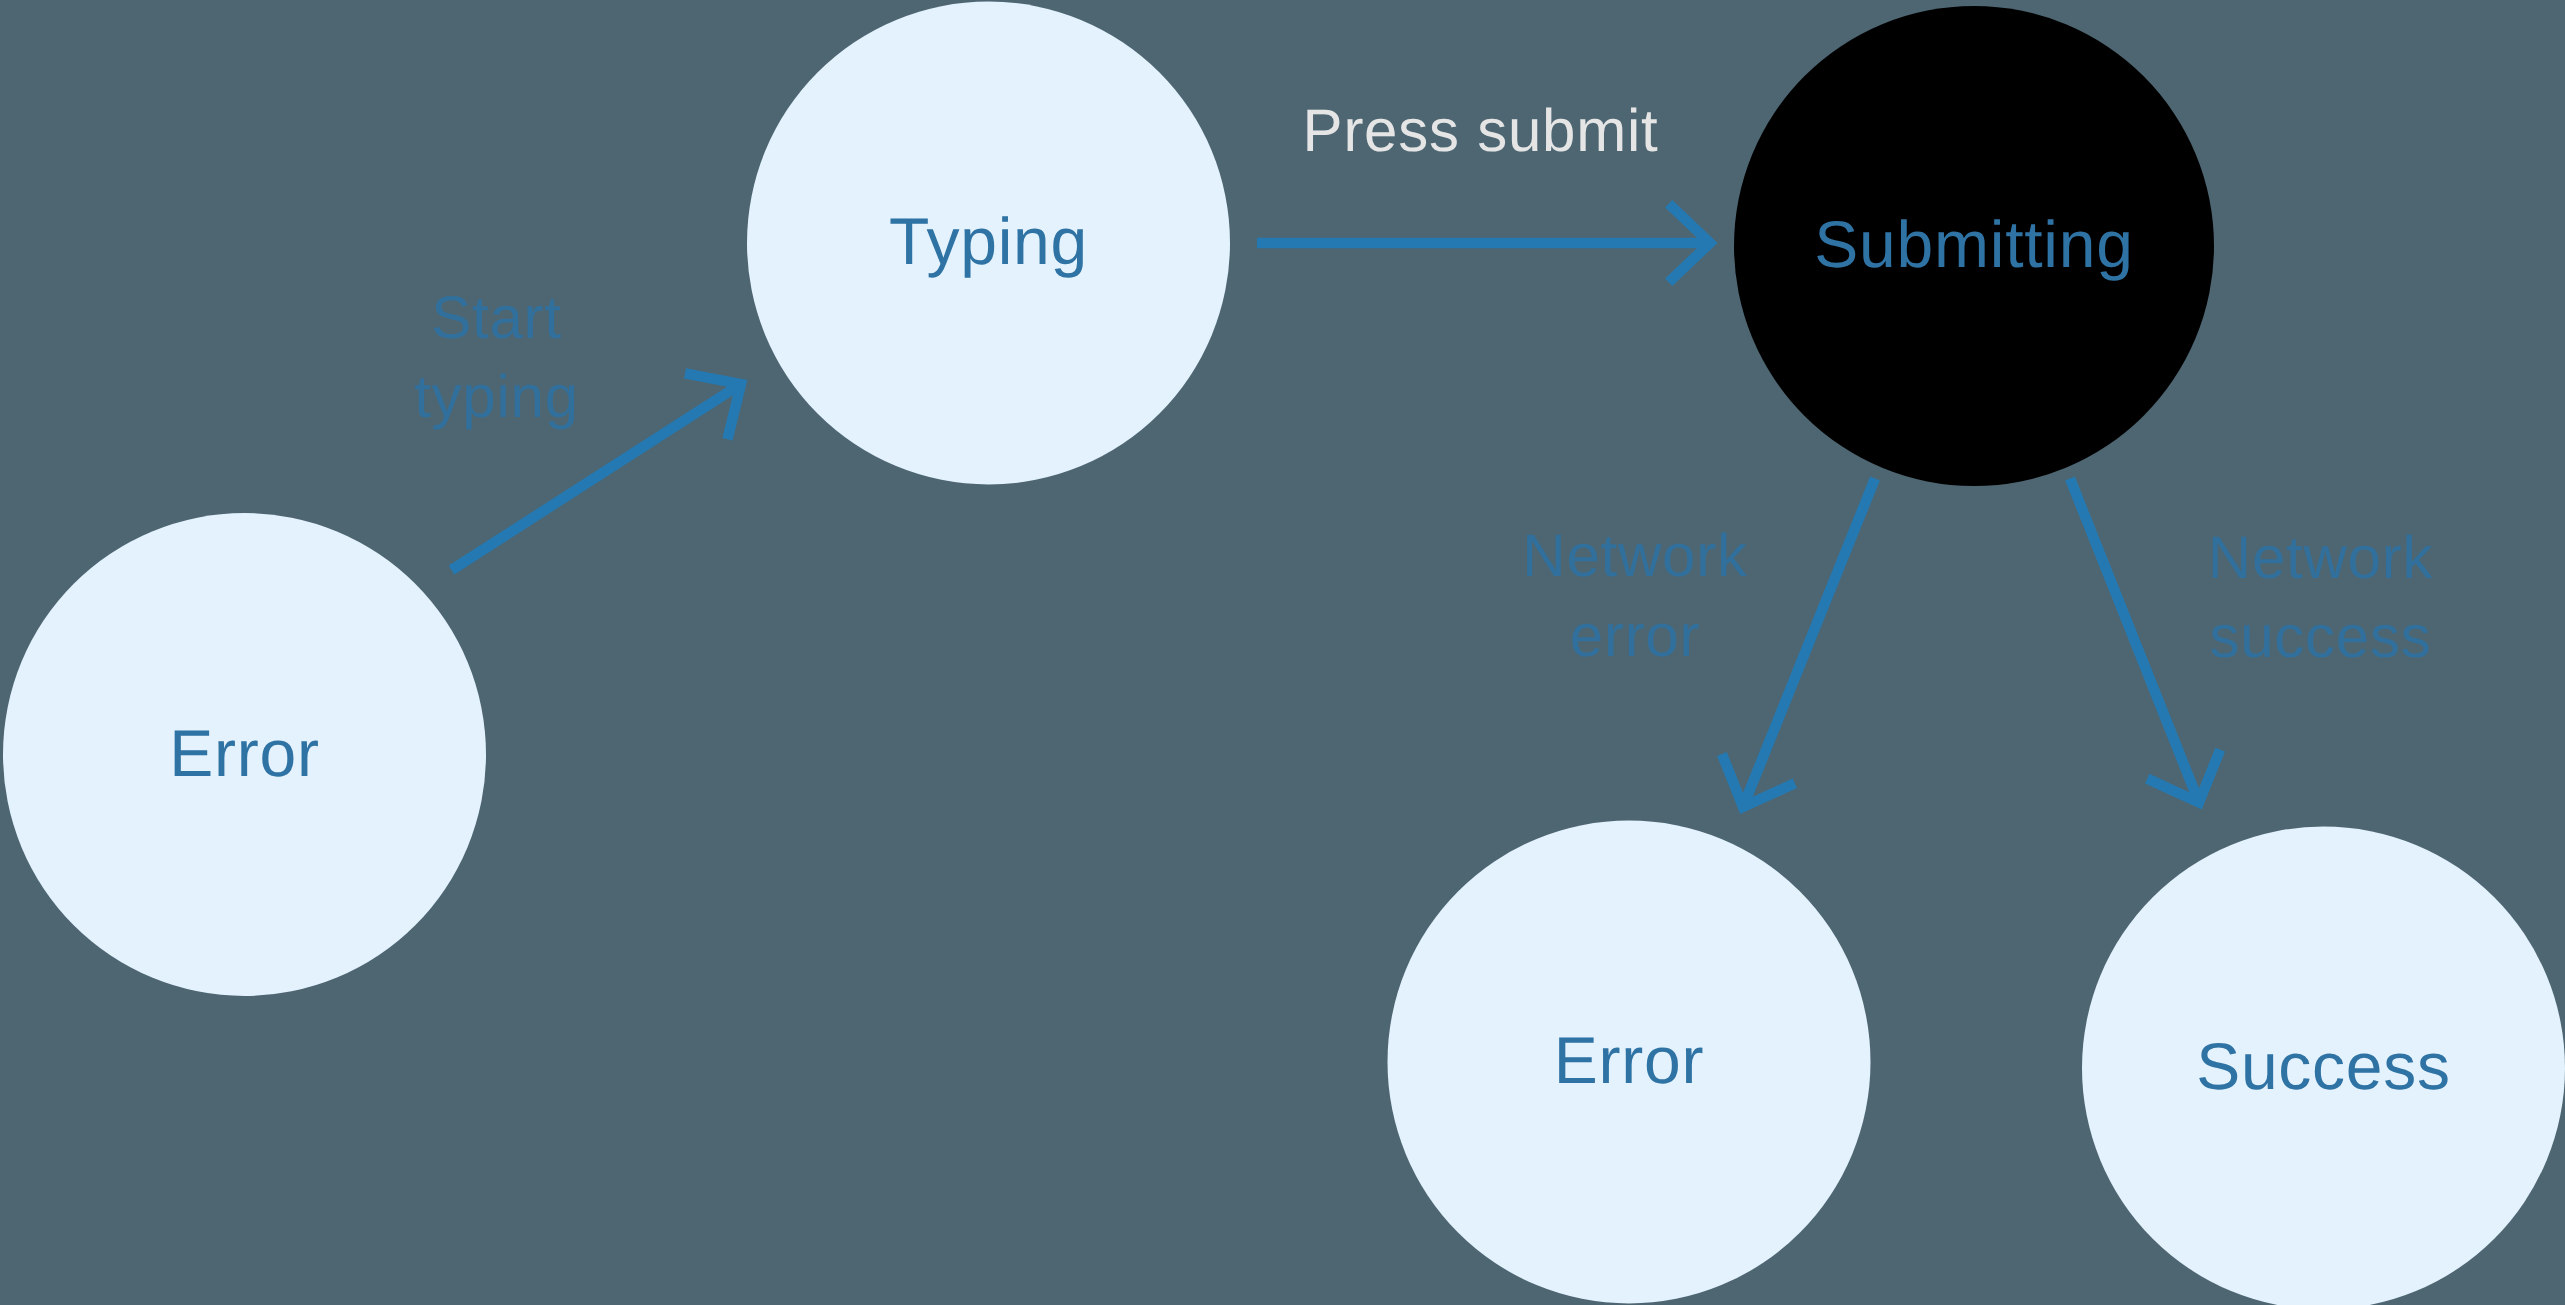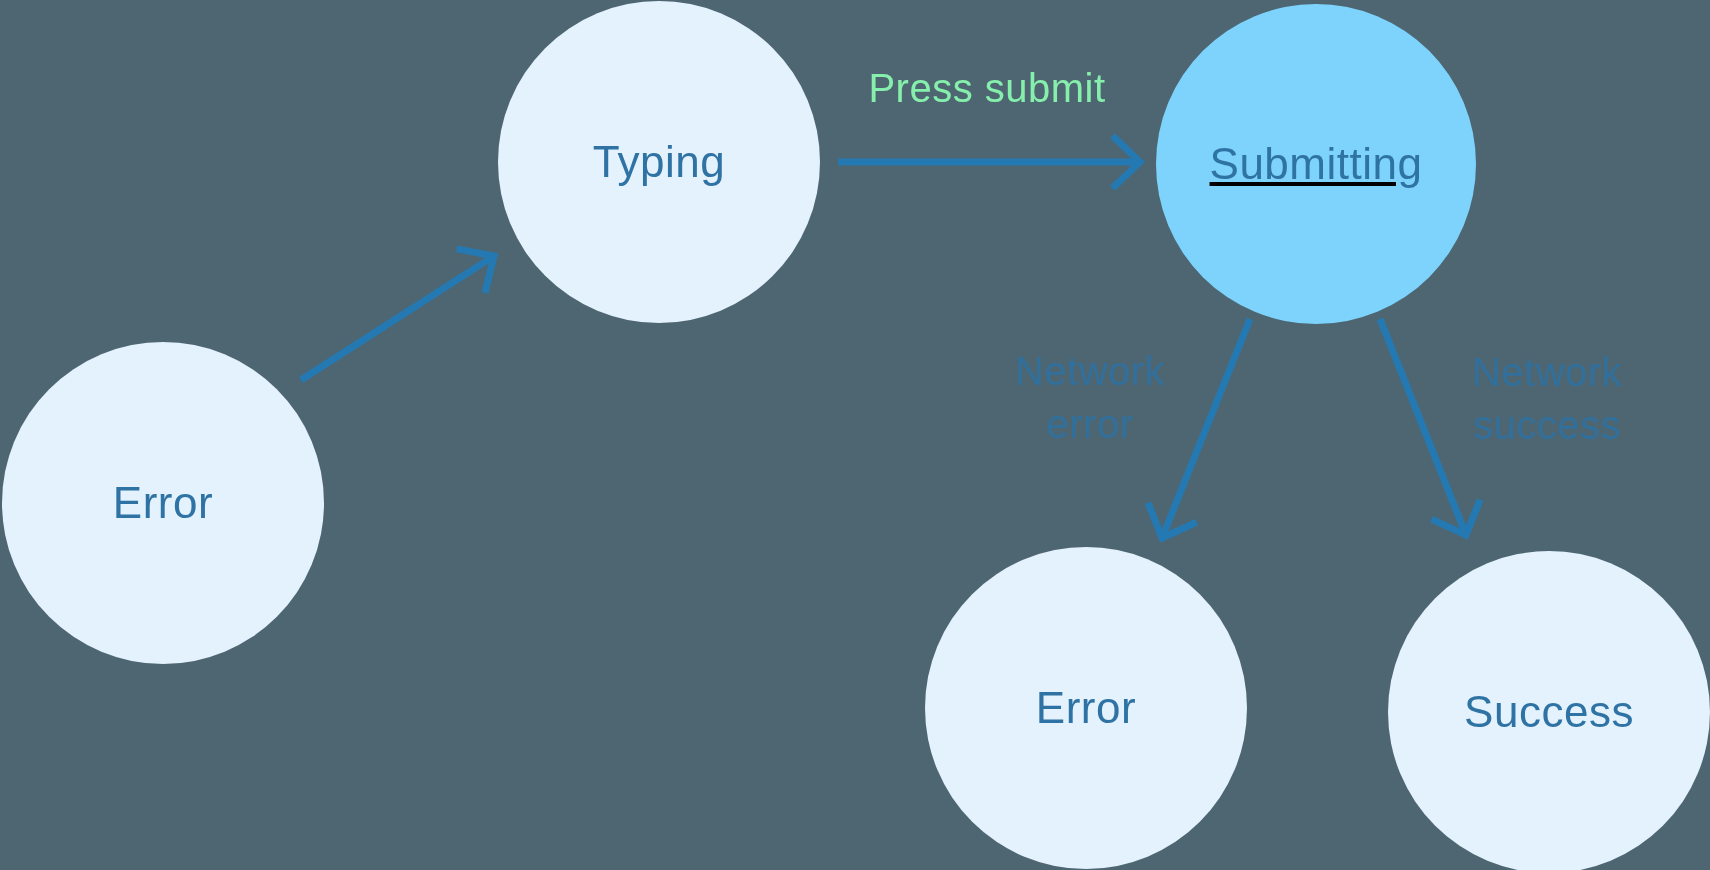--- a/index.html
+++ b/index.html
@@ -68,30 +68,34 @@
         <polyline points="1480.1334723346363,499.7261433953406 1466,535 1431.4892613699008,519.0937459090779" fill="none" stroke="#2579b2" stroke-width="7" stroke-linejoin="miter"></polyline>
       </g>
     </svg>
 
 <div class="node" style="left: 2px; top: 342px; width: 322px; height: 322px; background: rgb(227, 242, 253);">
       <span class="node-label" style="color: rgb(47, 115, 164);">Error</span>
     </div>
     <div class="node" style="left: 498px; top: 1px; width: 322px; height: 322px; background: rgb(227, 242, 253);">
       <span class="node-label" style="color: rgb(47, 115, 164);">Typing</span>
     </div>
-    <div class="node" style="left: 1156px; top: 4px; width: 320px; height: 320px; background: #7dd3fc; text-decoration: underline;">
+    <div class="node" style="left: 1156px; top: 4px; width: 320px; height: 320px; background: #000000;">
       <span class="node-label" style="color: rgb(47, 115, 164);">Submitting</span>
     </div>
     <div class="node" style="left: 925px; top: 547px; width: 322px; height: 322px; background: rgb(227, 242, 253);">
       <span class="node-label" style="color: rgb(47, 115, 164);">Error</span>
     </div>
     <div class="node" style="left: 1388px; top: 551px; width: 322px; height: 322px; background: rgb(227, 242, 253);">
       <span class="node-label" style="color: rgb(47, 115, 164);">Success</span>
     </div>
-    <div class="edge-label" style="left: 987px; top: 88px; color: #86efac;">
+    <div class="edge-label" style="left: 331px; top: 239px; color: rgb(49, 112, 156);">
+      <div>Start</div>
+      <div>typing</div>
+    </div>
+    <div class="edge-label" style="left: 987px; top: 88px; color: #e5e5e5;">
       <div>Press submit</div>
     </div>
     <div class="edge-label" style="left: 1090px; top: 398px; color: rgb(49, 112, 156);">
       <div>Network</div>
       <div>error</div>
     </div>
     <div class="edge-label" style="left: 1547px; top: 399px; color: rgb(49, 112, 156);">
       <div>Network</div>
       <div>success</div>
     </div>

